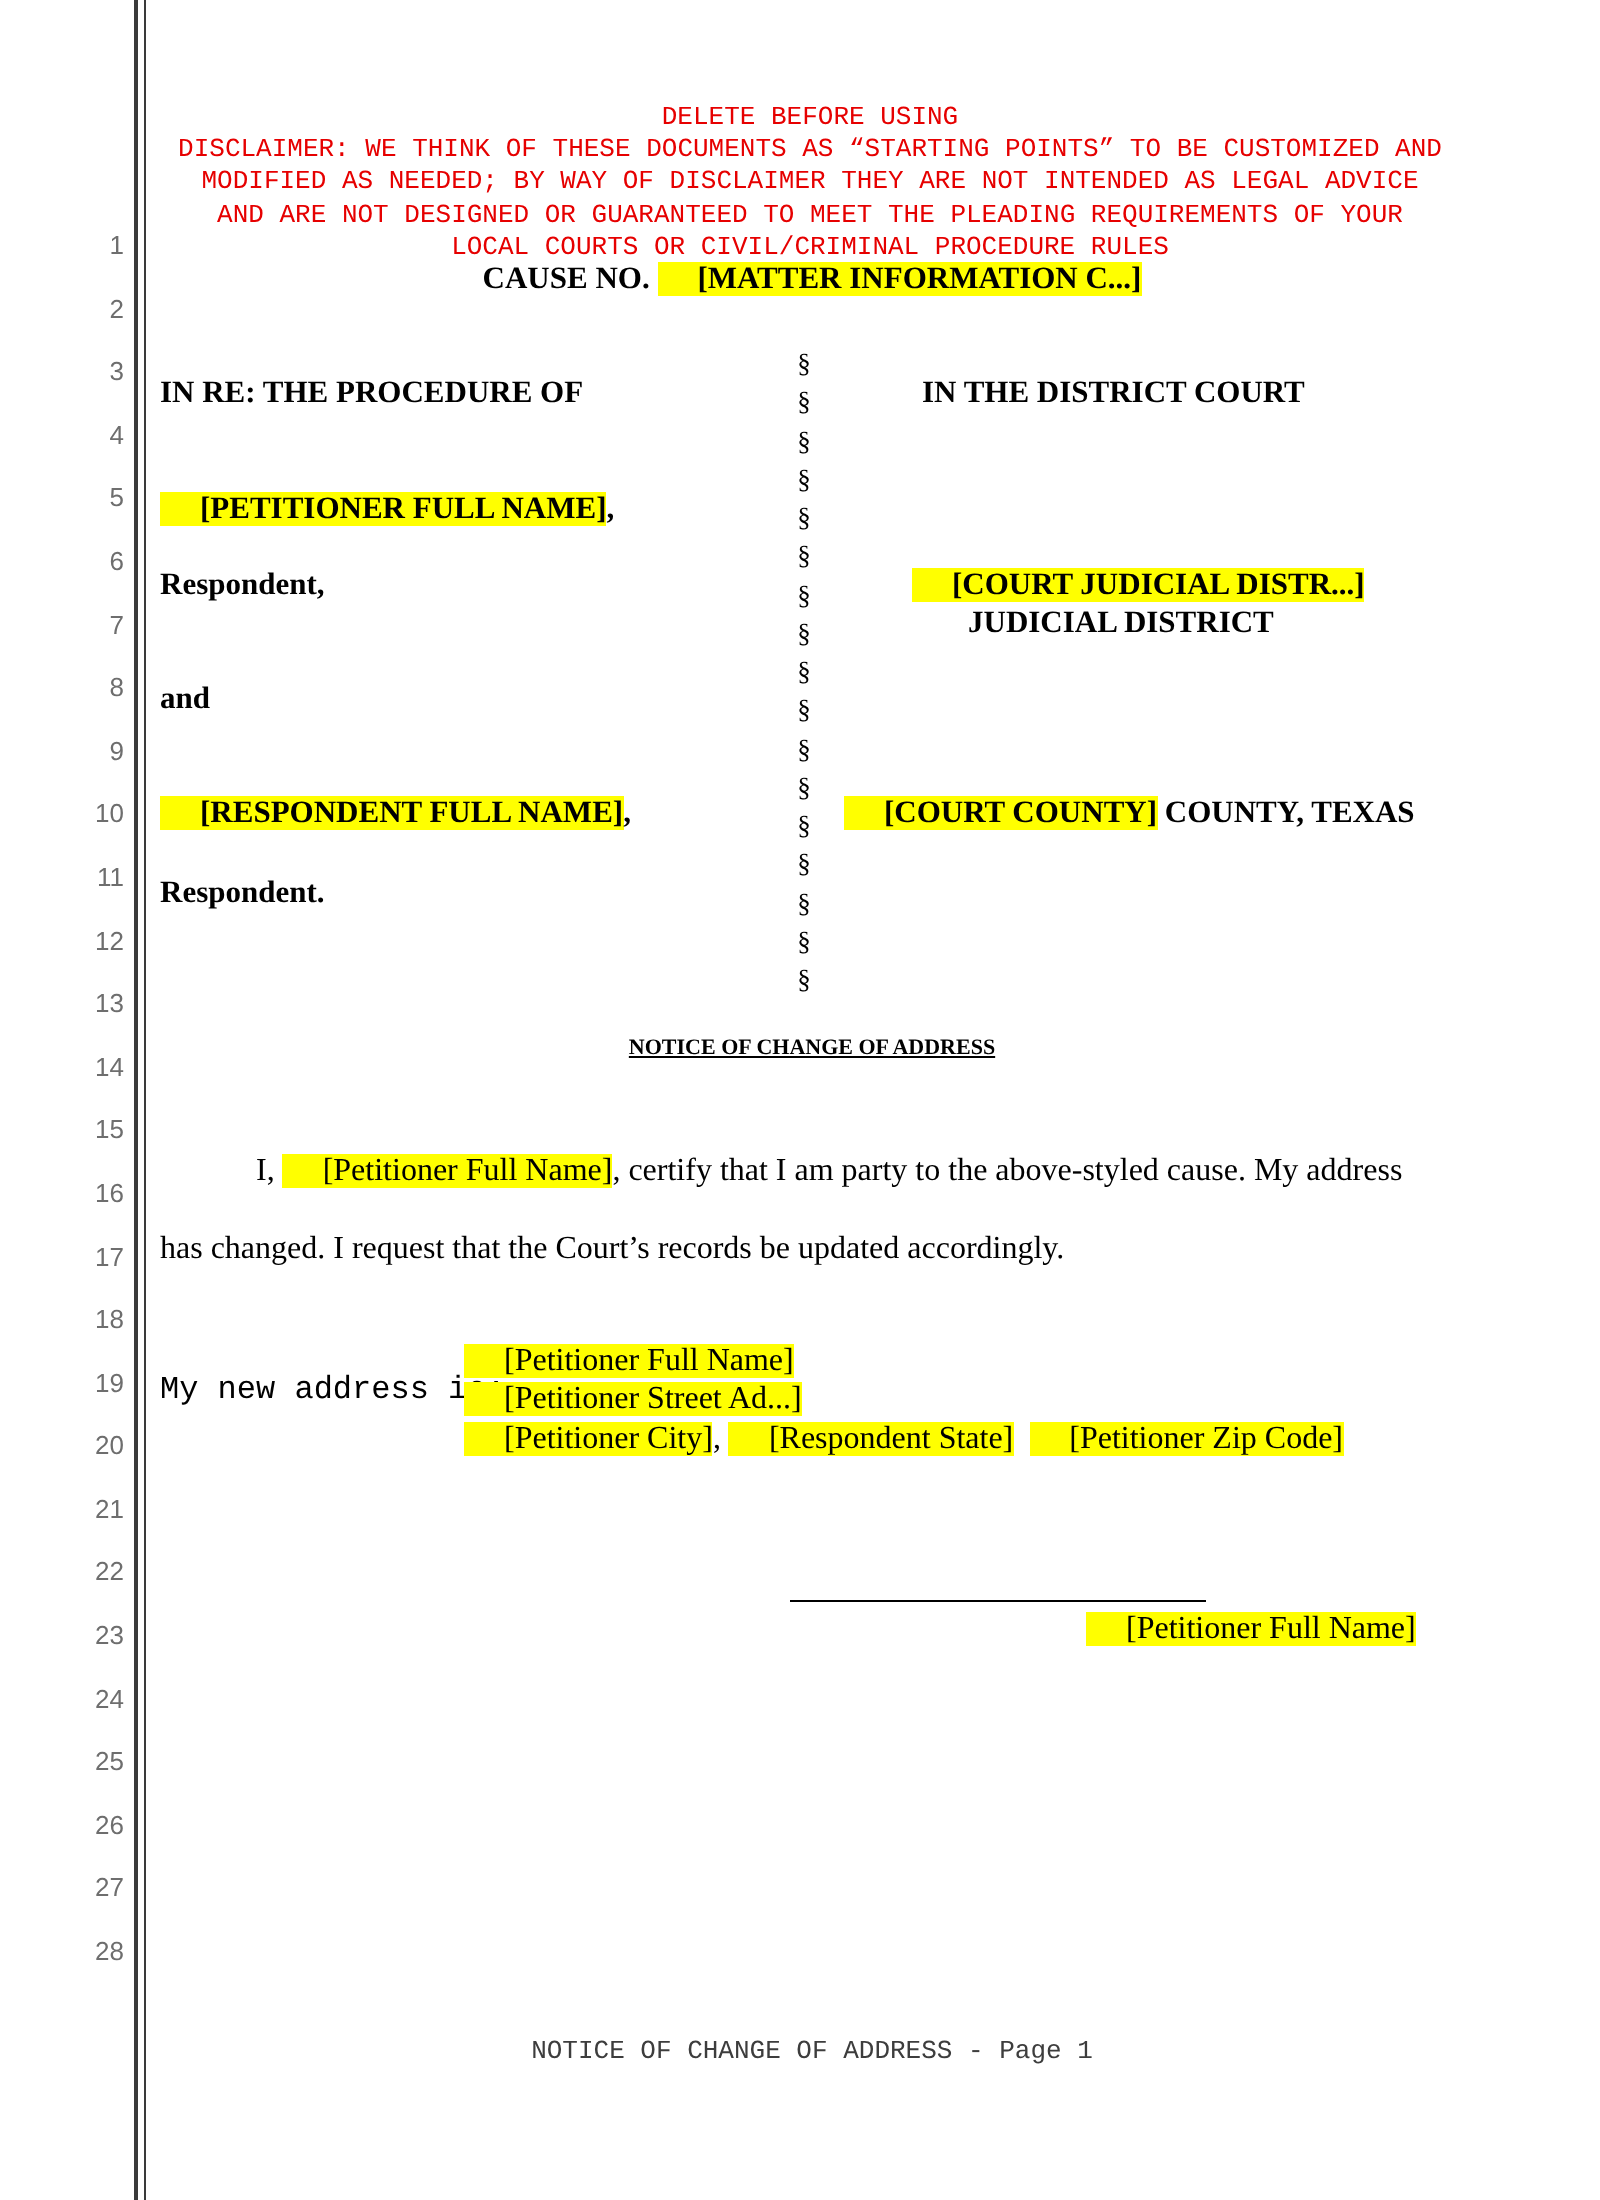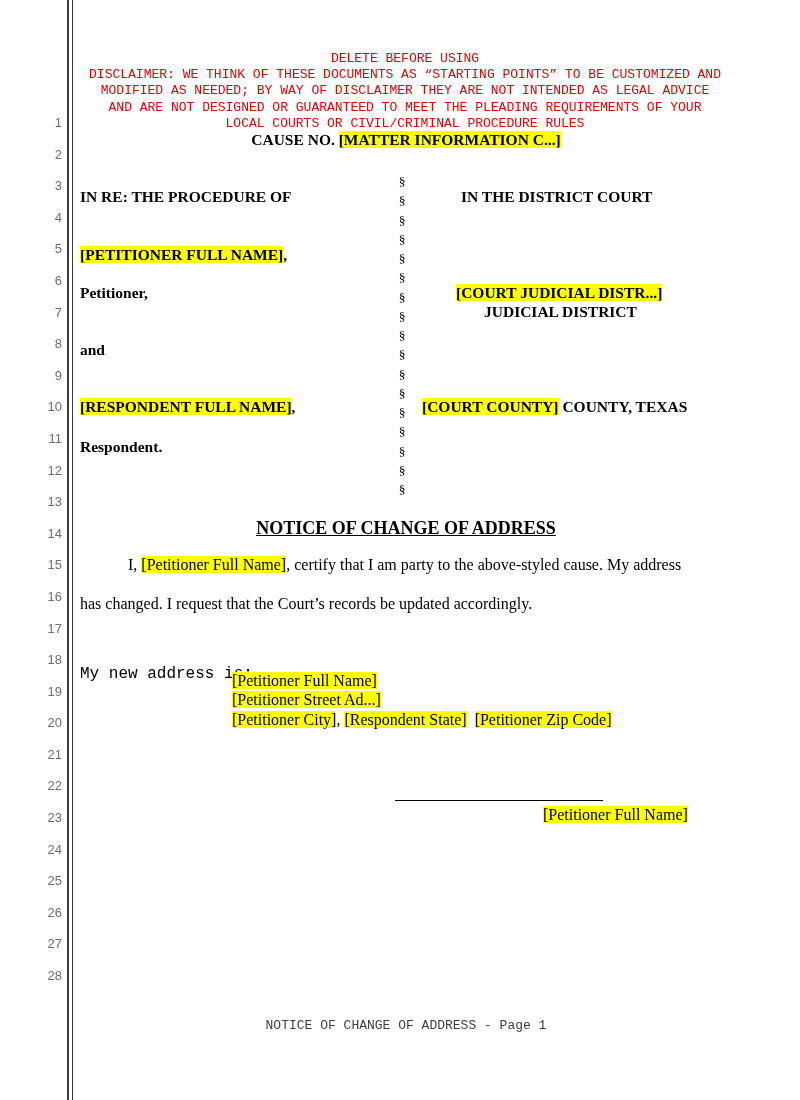--- a/index.html
+++ b/index.html
@@ -18,30 +18,30 @@
   .line-numbers {
     left:24px; top:107px; width:38px; text-align:right;
     font-family:"Liberation Sans", sans-serif; font-size:13px;
     line-height:31.59px; color:var(--lnum); white-space:pre-line;
   }
   .disclaimer {
     left:72px; top:51px; width:666px; text-align:center;
     color:var(--red); font-size:13px; line-height:16.2px; white-space:pre-line;font-family:Liberation Mono, monospace;
   }
   .centered { left:78px; width:656px; text-align:center; }
-  .hl { background:var(--hl); }
+  .hl { background:var(--hl);padding-left:20px; }
   .cap { font-size:15.5px; font-weight:bold; white-space:nowrap; }
   .section-col {
     left:388px; top:172px; width:28px; text-align:center;
     font-size:13.5px; line-height:19.25px; white-space:pre-line;
   }
   .cause-line { top:131px; font-size:15.5px; font-weight:bold; }
-  .doc-title { top:518px; font-size:18px; font-weight:bold; }
+  .doc-title { top:518px; font-size:11px; font-weight:bold; }
   .doc-title span { text-decoration:underline; }
-  .body-text { font-size:16px; white-space:nowrap; }
+  .body-text { font-size:16px; white-space:nowrap;margin-top:21px; }
   .addr { left:232px; top:671px; font-size:16px; line-height:19.3px; }
   .pre { white-space:pre-wrap; }
   .sig-line { left:395px; top:800px; width:208px; height:0; border-top:1px solid #000; }
   .sig-name { left:543px; top:806px; font-size:16px; }
   .footer-line {
     top:1018px; font-family:"Liberation Mono","DejaVu Sans Mono",monospace;
     font-size:13px; color:var(--footer);
   }
 </style>
 </head>
@@ -102,21 +102,21 @@
 §
 §
 §
 §
 §
 §
 §</div>
 
   <div class="abs cap" style="left:80px; top:188px;">IN RE: THE PROCEDURE OF</div>
   <div class="abs cap" style="left:80px; top:246px;"><span class="hl">[PETITIONER FULL NAME]</span><span>,</span></div>
-  <div class="abs cap" style="left:80px; top:284px;">Petitioner,</div>
+  <div class="abs cap" style="left:80px; top:284px;">Respondent,</div>
   <div class="abs cap" style="left:80px; top:341px;">and</div>
   <div class="abs cap" style="left:80px; top:398px;"><span class="hl">[RESPONDENT FULL NAME]</span><span>,</span></div>
   <div class="abs cap" style="left:80px; top:438px;">Respondent.</div>
 
   <div class="abs cap" style="left:461px; top:188px;">IN THE DISTRICT COURT</div>
   <div class="abs cap" style="left:456px; top:284px;"><span class="hl">[COURT JUDICIAL DISTR...]</span></div>
   <div class="abs cap" style="left:484px; top:303px;">JUDICIAL DISTRICT</div>
   <div class="abs cap" style="left:422px; top:398px;"><span class="hl">[COURT COUNTY]</span><span> COUNTY, TEXAS</span></div>
 
   <div class="abs centered doc-title"><span>NOTICE OF CHANGE OF ADDRESS</span></div>

